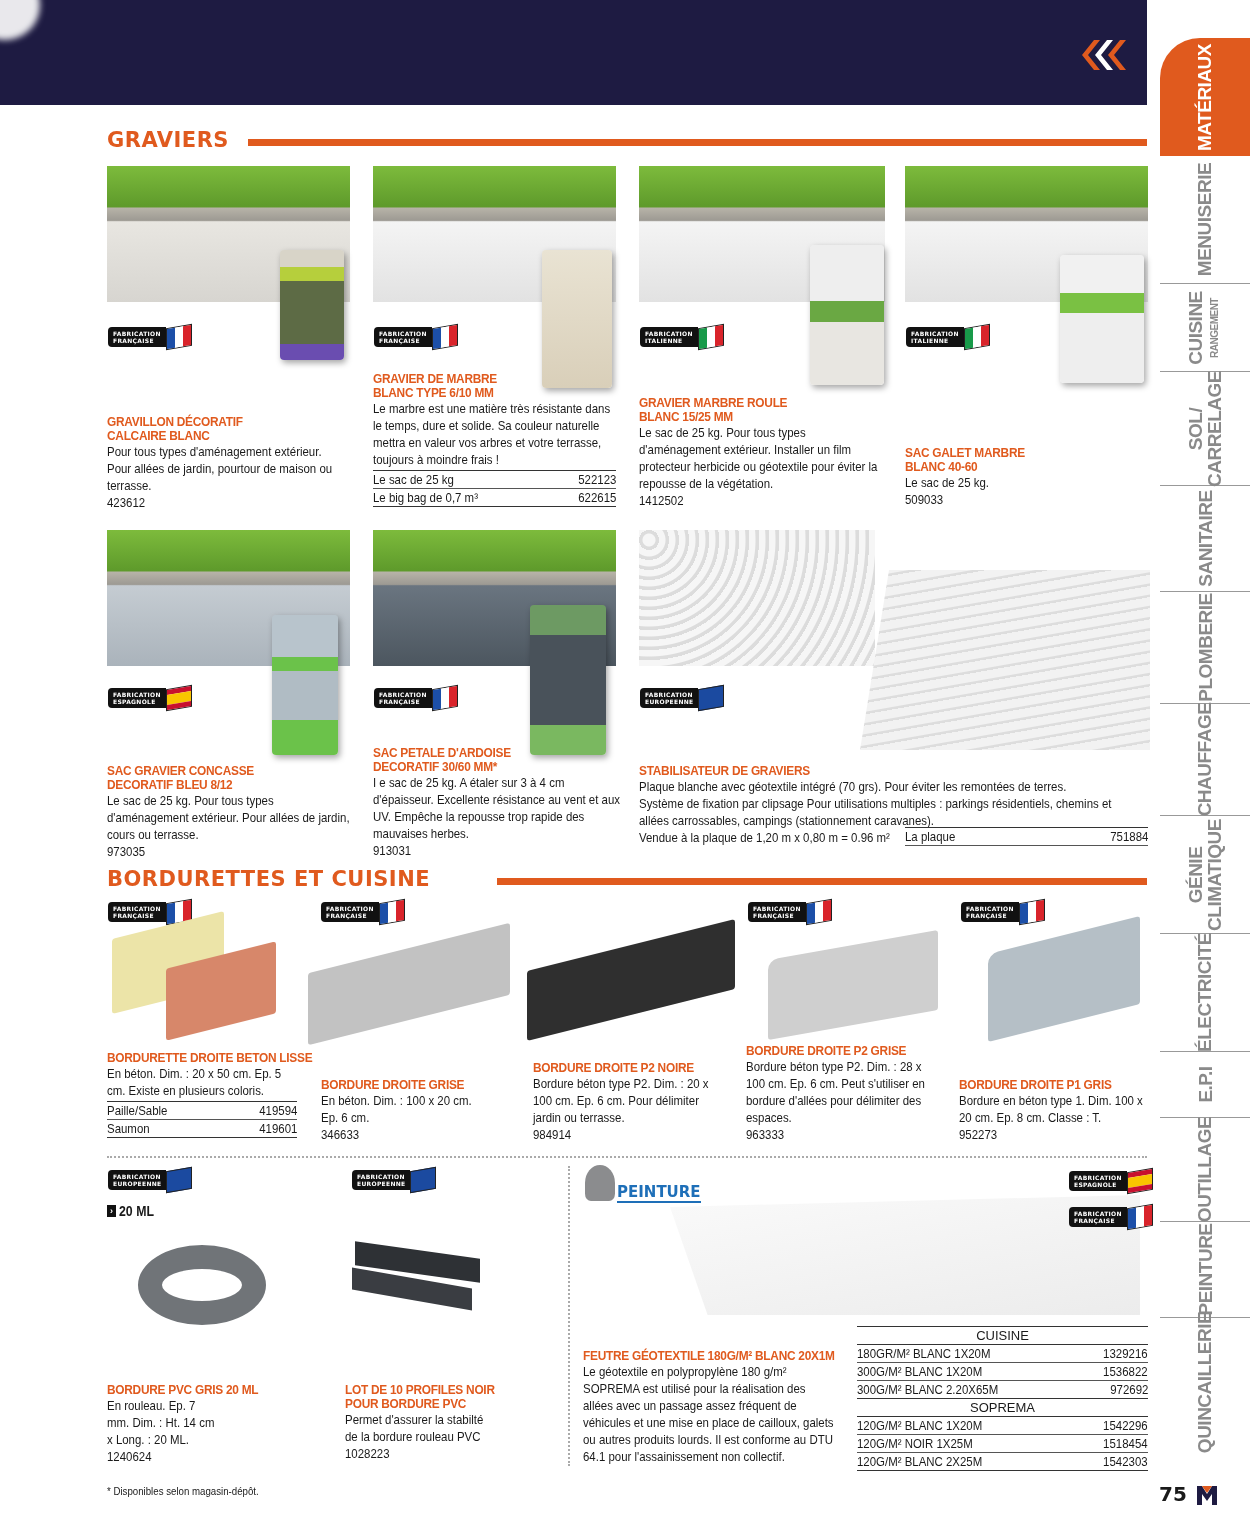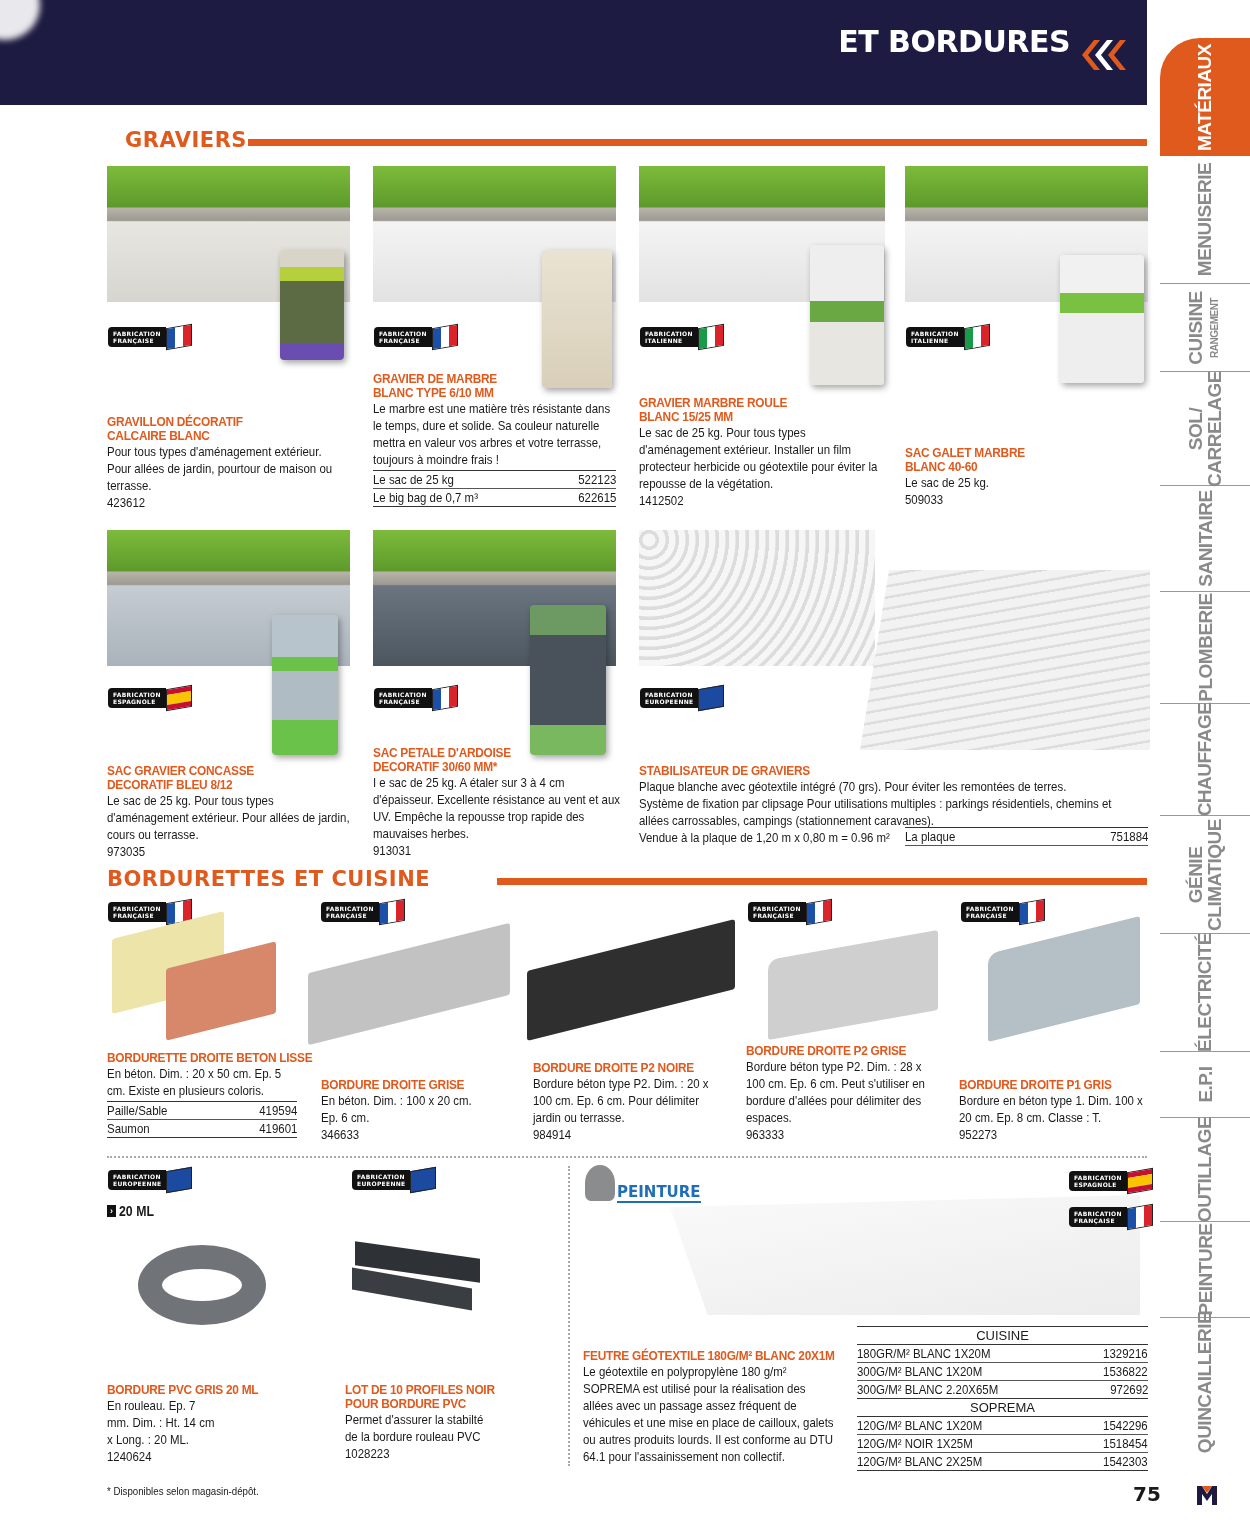--- a/index.html
+++ b/index.html
@@ -34,43 +34,42 @@
   .ref-row span:last-child { transform-origin: right; }
   .sidebar { left: 1160px; top: 0; width: 90px; height: 1522px; }
   .side-item { position: absolute; left: 0; width: 90px; display: flex; align-items: center; justify-content: center; border-bottom: 1px solid #999; }
   .side-item .txt { transform: rotate(-90deg); white-space: nowrap; color: #8a8a8a; font-weight: bold; font-size: 19px; line-height: 19px; text-align: center; letter-spacing: -0.5px; font-family: "Liberation Sans", sans-serif; }
   .side-item .sub { font-size: 10px; display: block; }
   .side-active { background: #e05a1e; border-bottom: none; }
   .side-active .txt { color: #ffffff; }
   .dotted-h { border-top: 2px dotted #aaa; }
   .dotted-v { border-left: 2px dotted #aaa; }
   .footnote { font-size: 11px; transform: scaleX(0.88); transform-origin: left; }
-  .page-num { font-family: "DejaVu Sans", sans-serif; font-weight: bold; font-size: 20px; }
+  .page-num { font-family: "DejaVu Sans", sans-serif; font-weight: bold; font-size: 20px; margin-left: 26px; }
   .geo-table { font-size: 13px; line-height: 17px; border-top: 1.5px solid #333; border-bottom: 1.5px solid #333; }
   .geo-head { text-align: center; border-bottom: 1.5px solid #333; transform: none; }
   .geo-row { display: flex; justify-content: space-between; border-bottom: 1px solid #555; }
   .geo-row span { transform: scaleX(0.88); }
   .geo-row span:first-child { transform-origin: left; }
   .geo-row span:last-child { transform-origin: right; }
 </style>
 </head>
 <body>
 
 <div class="abs header"></div>
 <div class="abs header-blob"></div>
 <div class="abs header-title">
-  <div>ET BORDURES</div>
 </div>
 <svg class="abs chevrons" viewBox="0 0 46 34">
   <polygon points="14,2 2,17 14,32 20,32 8,17 20,2" fill="#e05a1e"></polygon>
   <polygon points="27,2 15,17 27,32 33,32 21,17 33,2" fill="#ffffff"></polygon>
   <polygon points="40,2 28,17 40,32 46,32 34,17 46,2" fill="#e05a1e"></polygon>
 </svg>
 
-<div class="abs section-title" style="left:107px;top:128px;margin-left:18px;">GRAVIERS</div>
+<div class="abs section-title" style="left:107px;top:128px;">GRAVIERS</div>
 <div class="abs section-bar" style="left:248px;top:139px;width:899px;"></div>
 
 <div class="abs img photo-grass" style="left:107px;top:166px;width:243px;height:136px;"></div>
 <div class="abs bag" style="left:280px;top:250px;width:64px;height:110px;background:linear-gradient(180deg,#d8d4c8 0 15%,#b6cf3c 15% 28%,#5d6b45 28% 85%,#6a4db0 85%);"></div>
 
 <div class="abs img photo-white" style="left:373px;top:166px;width:243px;height:136px;"></div>
 <div class="abs bag" style="left:542px;top:250px;width:70px;height:138px;background:linear-gradient(180deg,#e9e3d3,#d9cfb9);"></div>
 
 <div class="abs img photo-white" style="left:639px;top:166px;width:246px;height:136px;"></div>
 <div class="abs bag" style="left:810px;top:245px;width:74px;height:140px;background:linear-gradient(180deg,#eeeeee 0 40%,#6aa843 40% 55%,#e8e6e1 55%);"></div>

